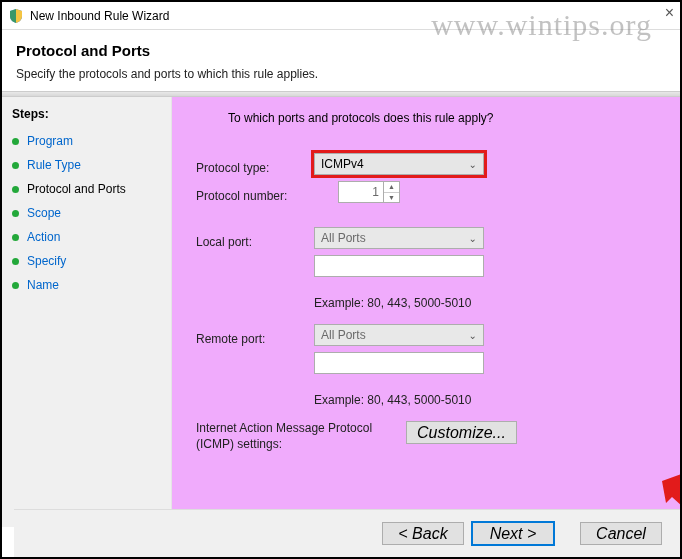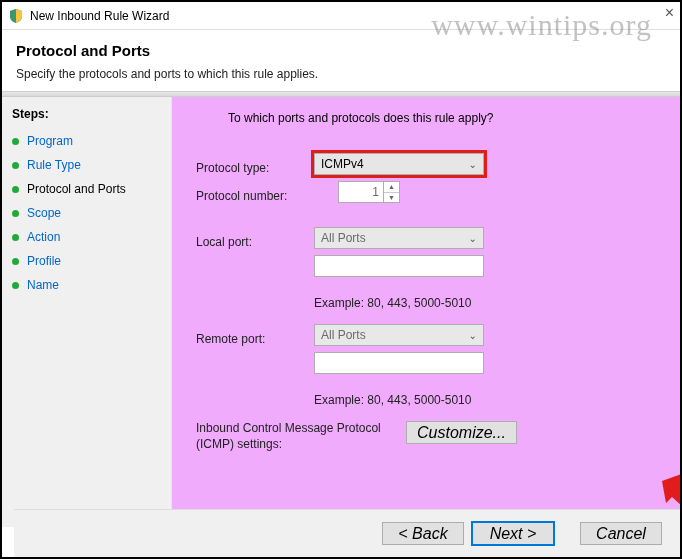--- a/index.html
+++ b/index.html
@@ -244,21 +244,21 @@
     <div class="step">
         <span class="dot"></span>
         <a>Scope</a>
       </div>
     <div class="step">
         <span class="dot"></span>
         <a>Action</a>
       </div>
     <div class="step">
         <span class="dot"></span>
-        <a>Profile</a>
+        <a>Specify</a>
       </div>
     <div class="step">
         <span class="dot"></span>
         <a>Name</a>
       </div>
   </div>
 
   <div class="content">
     <div class="prompt">To which ports and protocols does this rule apply?</div>
 
@@ -307,21 +307,21 @@
     </div>
     <div class="row">
       <div class="lbl"></div>
       <div class="textin disabled">
         <span></span>
       </div>
     </div>
     <div class="example">Example: 80, 443, 5000-5010</div>
 
     <div class="icmp-row">
-      <div class="lbl2">Inbound Control Message Protocol (ICMP) settings:</div>
+      <div class="lbl2">Internet Action Message Protocol (ICMP) settings:</div>
       <div class="btn">
         <span>Customize...</span>
       </div>
     </div>
 
     <svg class="arrow-svg" viewBox="0 0 70 60">
       <polygon points="2,8 24,0 20,12 62,44 50,58 12,24 6,30" fill="#e21b1b"></polygon>
     </svg>
 
   </div>

